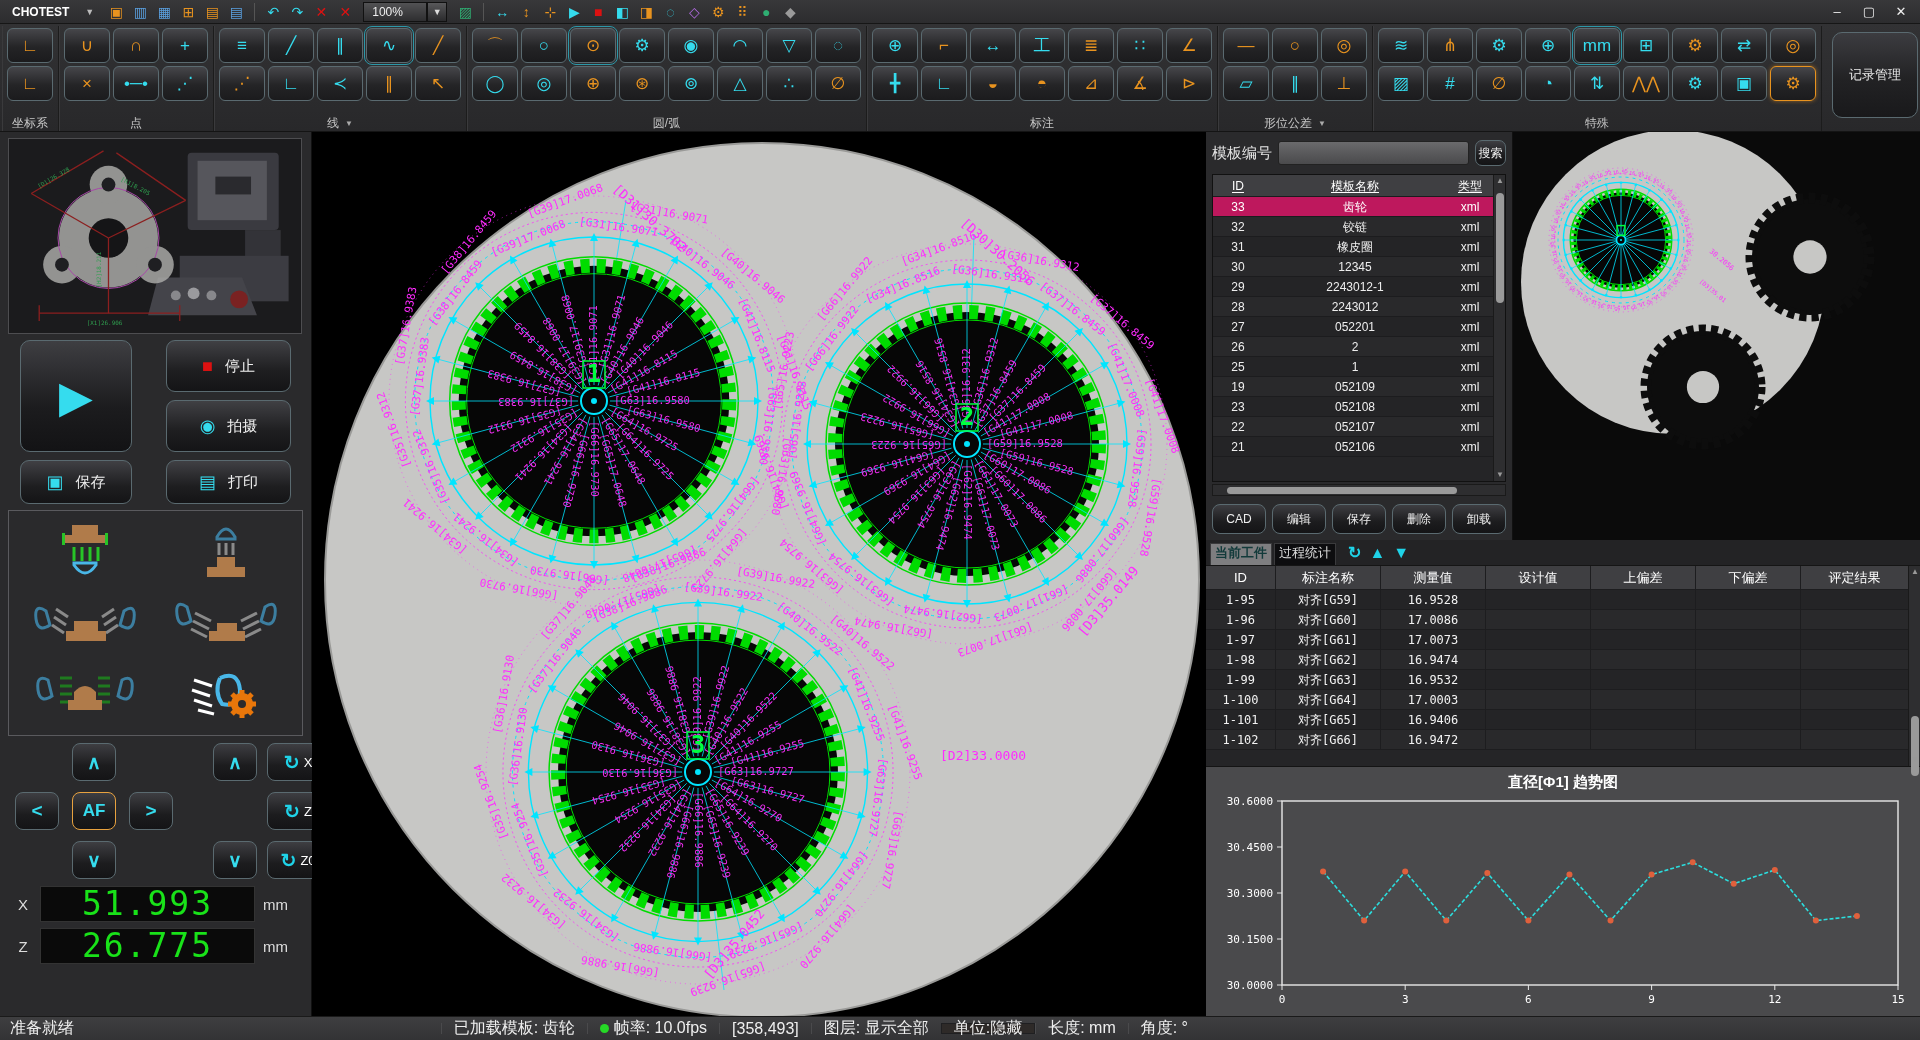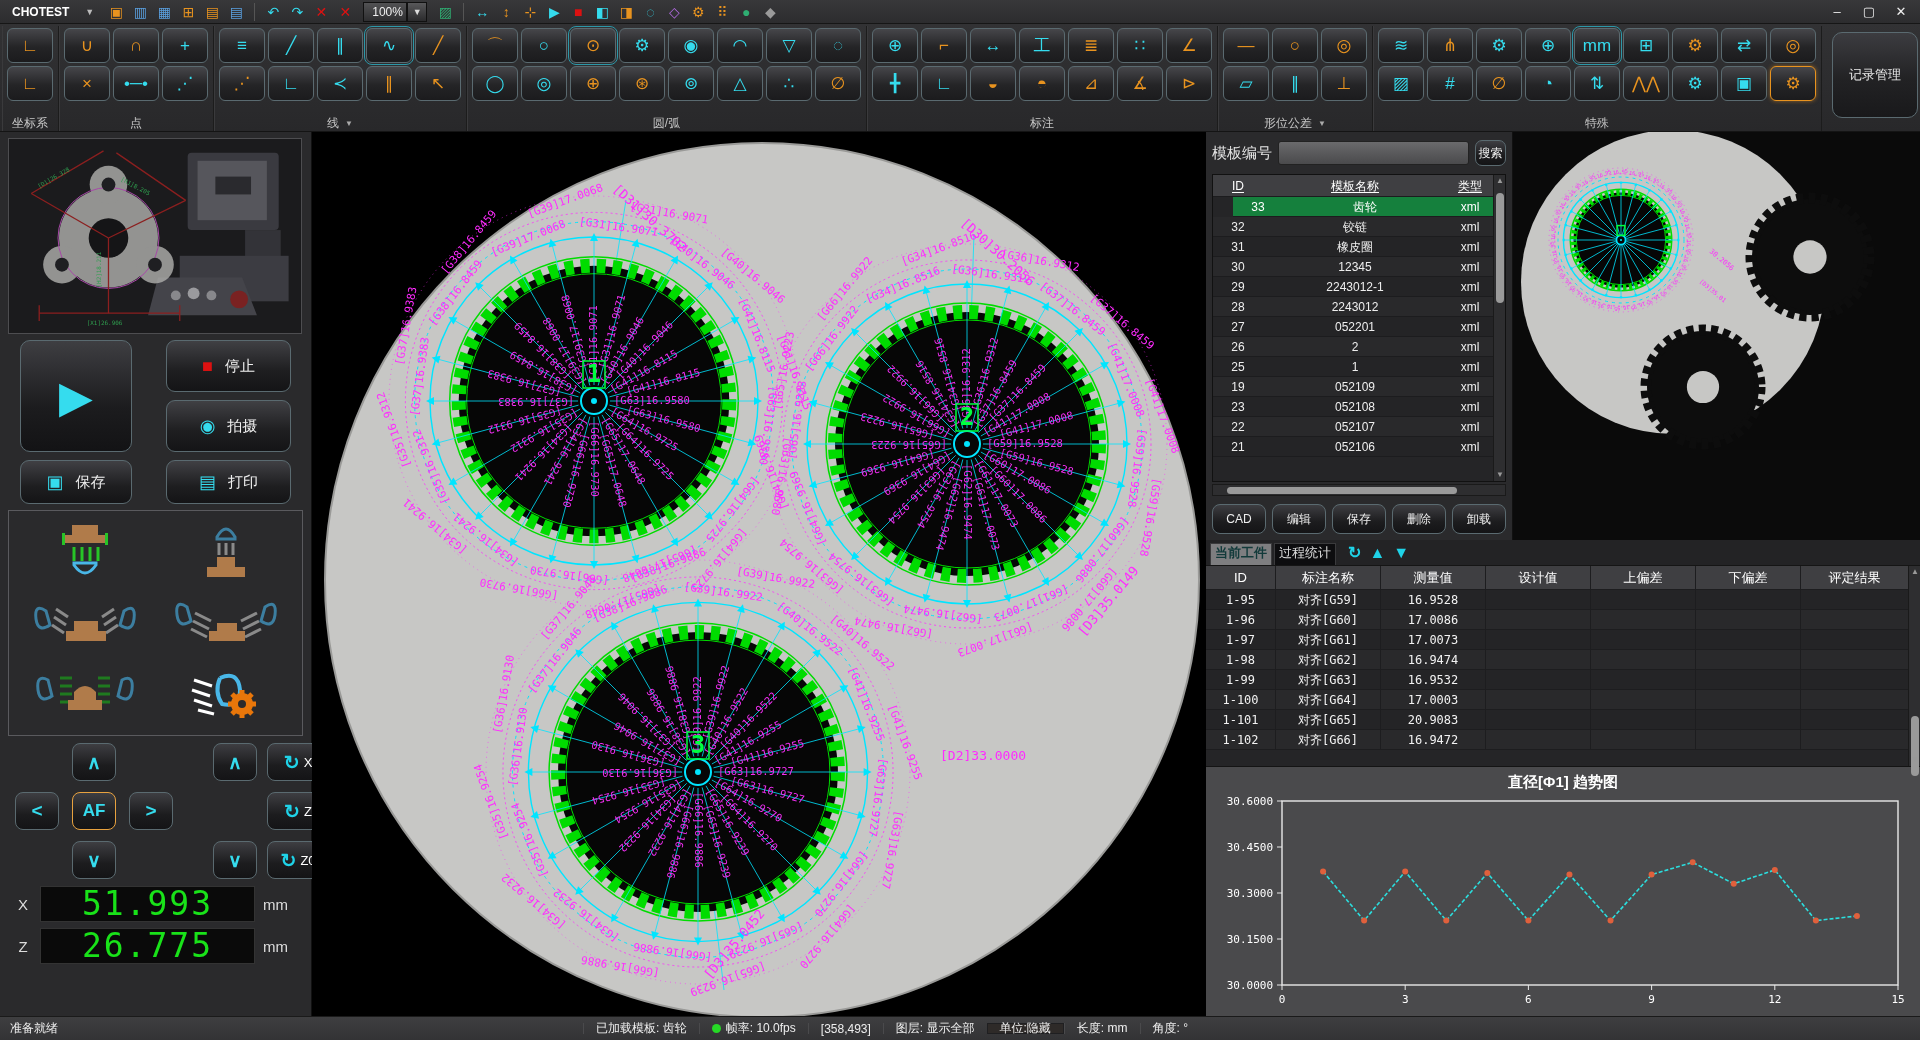--- a/index.html
+++ b/index.html
@@ -9,21 +9,21 @@
 
   
   .titlebar { height:24px; background:linear-gradient(#38383a,#2c2c2e); display:flex; align-items:center;
     border-bottom:1px solid #161616; padding:0 4px; gap:2px; }
   .appmenu { display:flex; align-items:center; gap:16px; padding:0 8px; height:22px; color:#fff; font-weight:bold; }
   .appmenu .caret { color:#bbb; font-size:9px; }
   .tbbtn { background:transparent; border:none; width:24px; height:22px; display:flex; align-items:center; justify-content:center;
     cursor:pointer; font-size:14px; }
   .tbsep { width:1px; height:18px; background:#555; margin:0 4px; }
   .zoomsel { display:flex; align-items:center; height:20px; margin:0 4px; }
-  .zoomsel .zval { background:linear-gradient(#525254,#2e2e30); border:1px solid #111; color:#eee; width:44px; height:20px;
+  .zoomsel .zval { background:linear-gradient(#525254,#2e2e30); border:1px solid #111; color:#eee; width:64px; height:20px;
     display:flex; align-items:center; padding-left:8px; }
   .zoomsel .zdrop { width:20px; height:20px; background:linear-gradient(#58585a,#2a2a2c); border:1px solid #111; color:#ddd;
     font-size:9px; display:flex; align-items:center; justify-content:center; }
   .winctrl { margin-left:auto; display:flex; gap:2px; }
   .winbtn { width:30px; height:20px; background:transparent; border:none; color:#eee; font-size:13px; cursor:pointer; }
   .tbg { pointer-events:none; }
 
   
   .c { color:#35dcee; } .o { color:#e8931f; } .rd { color:#dd1111; } .bl { color:#5aa0e0; }
   .pu { color:#b06ae0; } .gr { color:#2fae72; } .gy { color:#9a9a9a; }
@@ -96,21 +96,21 @@
   .searchrow .slabel { color:#e5e5e5; font-size:15px; white-space:nowrap; }
   .searchrow input { flex:1; height:24px; background:linear-gradient(#6a6a6c,#4a4a4c); border:1px solid #222; border-radius:3px; color:#fff; padding:0 6px; }
   .searchbtn { width:48px; height:26px; border-radius:7px; border:1px solid #5a6a70; color:#eee;
     background:linear-gradient(#3e3e42,#1c1c1e 60%,#141416); cursor:pointer; font-size:12px; }
   .tpltable { flex:1; background:#252527; border:1px solid #111; position:relative; overflow:hidden; display:flex; }
   .tplinner { flex:1; }
   .trow { display:flex; height:20px; line-height:20px; text-align:center; border-bottom:1px solid #1c1c1e; background:#29292b; color:#eee; cursor:pointer; }
   .trow:nth-child(odd) { background:#242426; }
   .trow.head { background:#3f3f42; color:#fff; height:22px; line-height:22px; cursor:default; }
   .trow.head .tc { text-decoration:underline; text-underline-offset:2px; }
-  .trow.sel { background:#15803d; color:#fff;margin-left:20px; }
+  .trow.sel { background:#be185d; color:#fff; }
   .tc0 { width:50px; } .tc1 { flex:1; } .tc2 { width:46px; }
   .vscroll { width:12px; background:#2e2e30; border-left:1px solid #1a1a1a; position:relative; }
   .vthumb { position:absolute; left:2px; top:18px; width:8px; height:110px; background:#9a9a9a; border-radius:4px; }
   .varrow { position:absolute; left:0; width:12px; height:12px; color:#999; font-size:8px; text-align:center; line-height:12px; }
   .hscroll { height:12px; background:#2e2e30; border:1px solid #1a1a1a; margin-top:2px; position:relative; }
   .hthumb { position:absolute; top:2px; left:14px; height:7px; width:230px; background:#9a9a9a; border-radius:4px; }
   .tplbtns { display:flex; gap:6px; margin-top:8px; }
   .tplbtn { flex:1; height:30px; border-radius:8px; border:1px solid #5a6a70; color:#eee; font-size:12px;
     background:linear-gradient(#3e3e42,#1c1c1e 60%,#141416); cursor:pointer; }
   .previewpanel { flex:1; background:#0b0b0b; border-left:1px solid #111; }
@@ -133,21 +133,21 @@
   .mc { border-right:1px solid #1d1d1f; }
   .mc0 { width:70px; } .mc1 { width:105px; } .mc2 { width:105px; } .mc3 { width:105px; }
   .mc4 { width:105px; } .mc5 { width:105px;font-family:Liberation Serif, serif; } .mc6 { flex:1; border-right:none; }
 
   
   .chartpanel { flex:1; background:#4a4a4c; border-top:1px solid #141414; padding-top:6px; }
   .charttitle { text-align:center; color:#fff; font-size:15px; font-weight:bold; height:22px; }
 
   
   .statusbar { height:24px; background:linear-gradient(#3e3e40,#333335); border-top:1px solid #1a1a1a; display:flex; align-items:center;
-    padding:6px 10px; font-size:12px; color:#eee; }
+    padding:6px 10px; font-size:16px; color:#eee; }
   .sb-group { margin-left:auto; margin-right:710px; display:flex; align-items:center; height:100%; }
   .sbseg { padding:0 12px; height:100%; display:flex; align-items:center; gap:5px; border-left:1px solid #4a4a4c; }
   .sbseg.dark { background:#2e2a28; border:1px solid #1f1f21; }
   .dot { width:9px; height:9px; border-radius:50%; background:#26d926; display:inline-block; }
 </style>
 </head>
 <body>
 
 <div id="app">
 
@@ -1385,21 +1385,21 @@
               <span class="mc mc1">对齐[G64]</span>
               <span class="mc mc2">17.0003</span>
               <span class="mc mc3"></span>
               <span class="mc mc4"></span>
               <span class="mc mc5"></span>
               <span class="mc mc6"></span>
             </div>
               <div class="mrow">
               <span class="mc mc0">1-101</span>
               <span class="mc mc1">对齐[G65]</span>
-              <span class="mc mc2">20.9083</span>
+              <span class="mc mc2">16.9406</span>
               <span class="mc mc3"></span>
               <span class="mc mc4"></span>
               <span class="mc mc5"></span>
               <span class="mc mc6"></span>
             </div>
               <div class="mrow">
               <span class="mc mc0">1-102</span>
               <span class="mc mc1">对齐[G66]</span>
               <span class="mc mc2">16.9472</span>
               <span class="mc mc3"></span>

